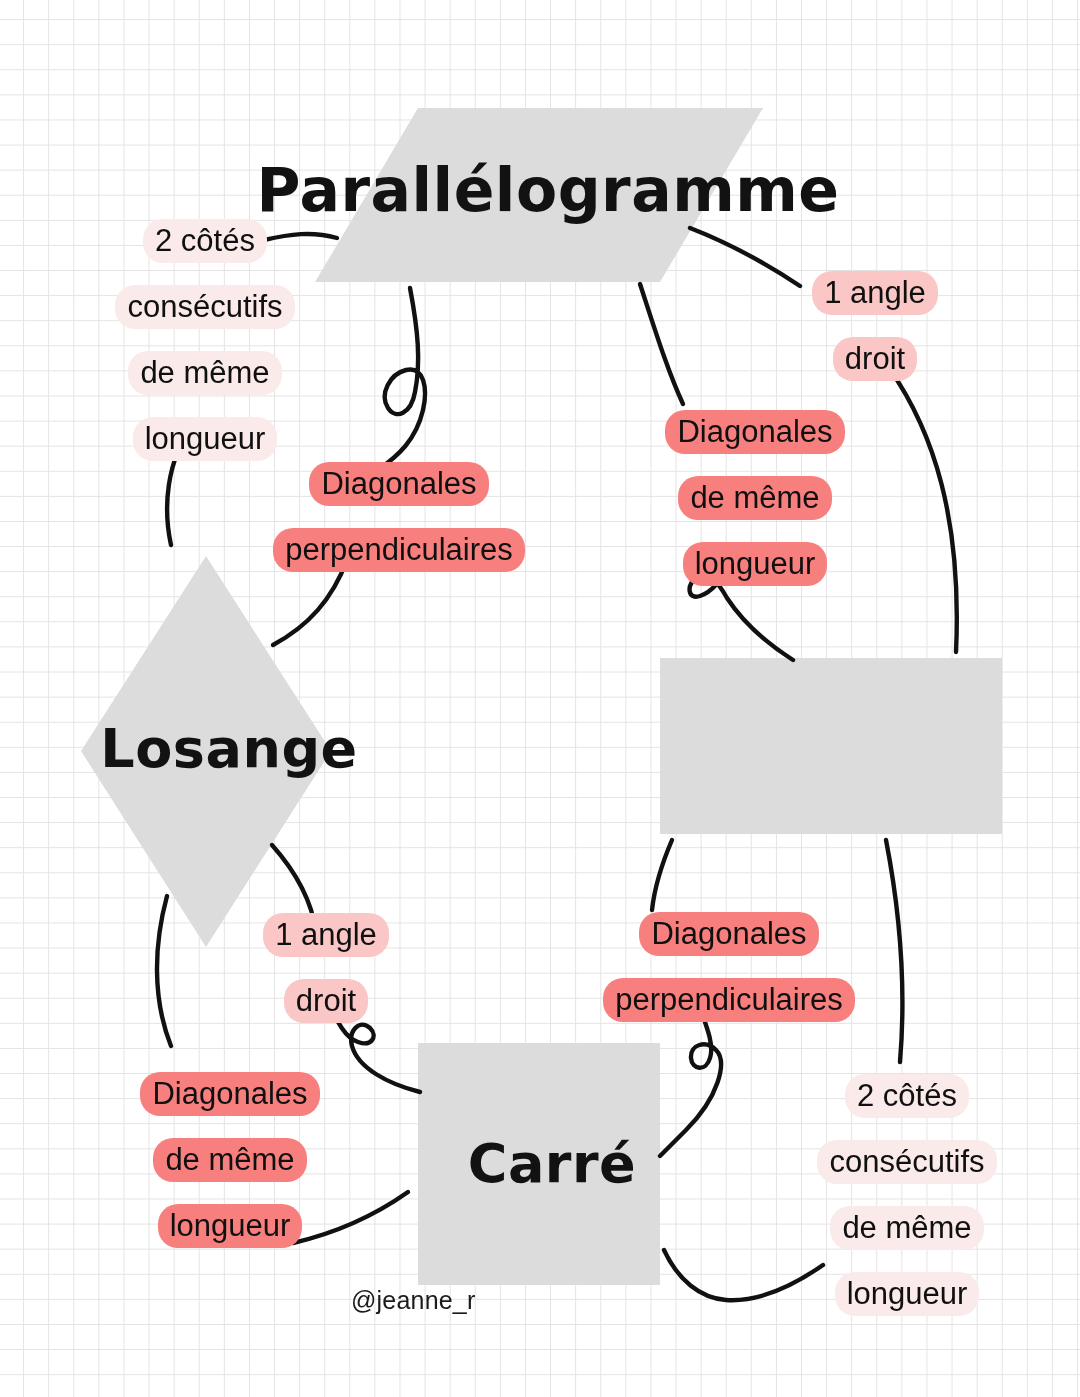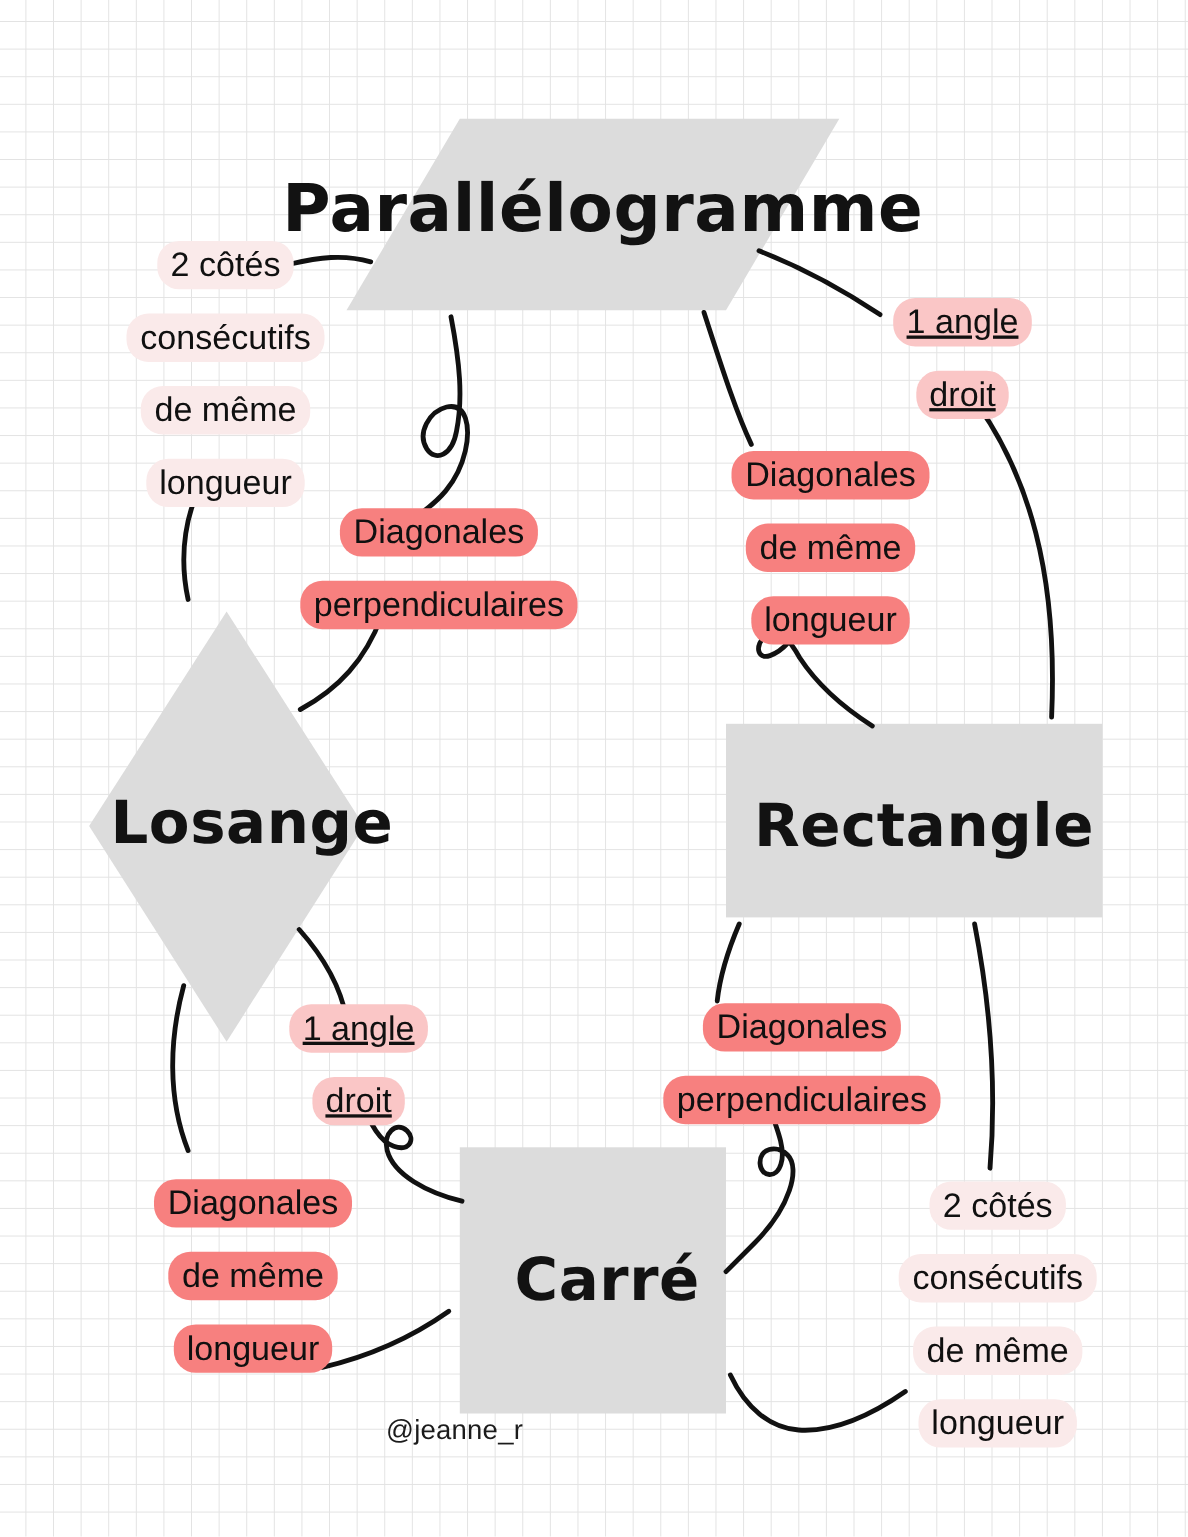--- a/index.html
+++ b/index.html
@@ -48,21 +48,21 @@
   .note .line {
     display: block;
     width: fit-content;
     color: #101010;
     font-size: 31px;
     line-height: 35px;
     padding: 4px 12px 5px 12px;
     border-radius: 20px;
   }
   .note.hl-strong .line { background: #f7807f; }
-  .note.hl-mid    .line { background: #fac6c6; text-decoration: underline; }
+  .note.hl-mid    .line { background: #fac6c6; }
   .note.hl-faint  .line { background: #faeaea; }
   .note.align-center { align-items: center; }
   .signature {
     position: absolute;
     font-size: 25px;
     color: #1b1b1b;
     letter-spacing: 0.2px;
     white-space: nowrap;
   }
 </style>
@@ -130,21 +130,20 @@
       <path d="M 823 1265 C 790 1288 756 1302 726 1300
                C 700 1298 678 1280 664 1250"></path>
 
     </g>
   </svg>
 
   <div class="shape-label" style="left:548px; top:190px; font-size:60px;">Parallélogramme</div>
 
   <div class="shape-label" style="left:229px; top:748px; font-size:54px;">Losange</div>
 
-  <div class="shape-label" style="left:840px; top:751px; font-size:54px;">Rectangle</div>
 
   <div class="shape-label" style="left:552px; top:1163px; font-size:54px;">Carré</div>
 
   <div class="note hl-faint align-center" style="left:104px; top:219px; width:202px;">
     <span class="line">2 côtés</span>
     <span class="line">consécutifs</span>
     <span class="line">de même</span>
     <span class="line">longueur</span>
   </div>
 

